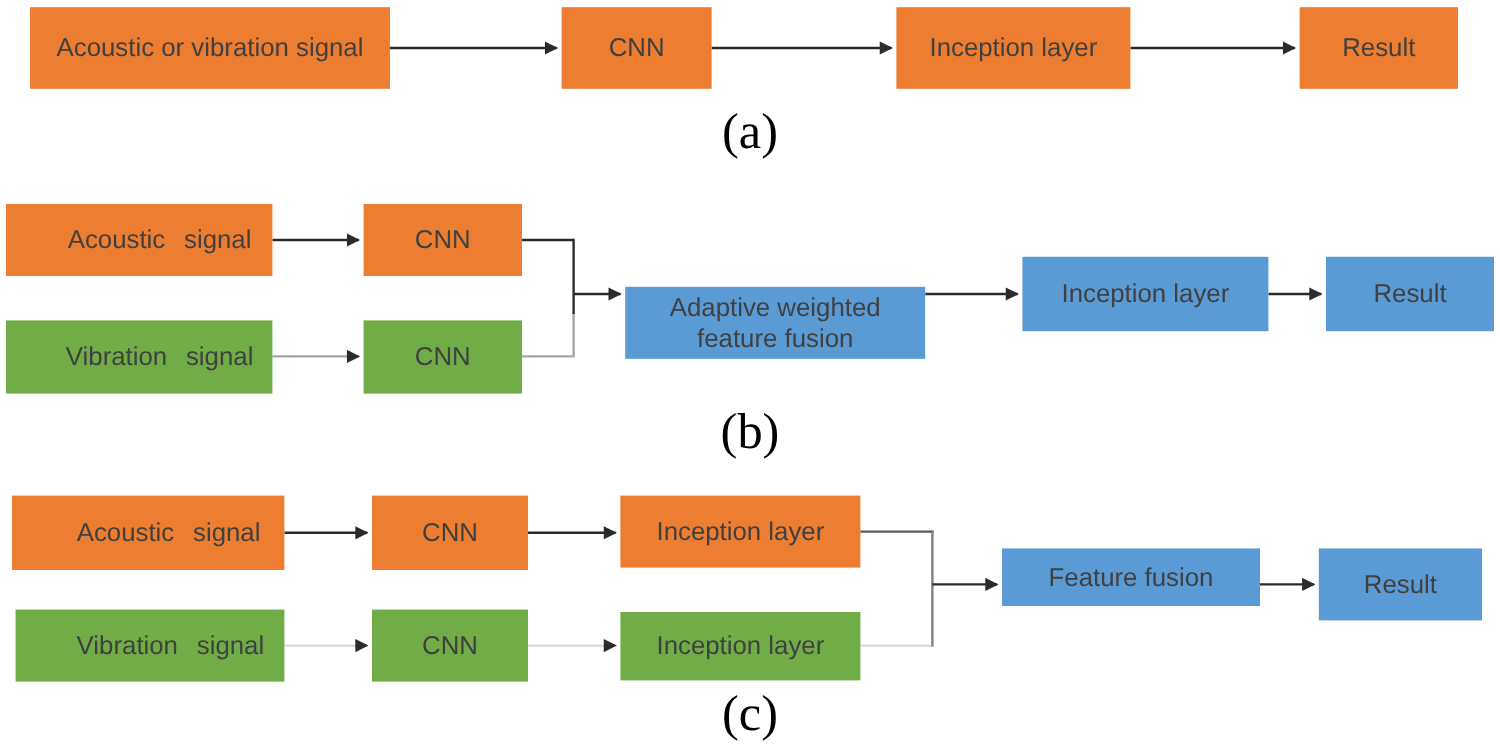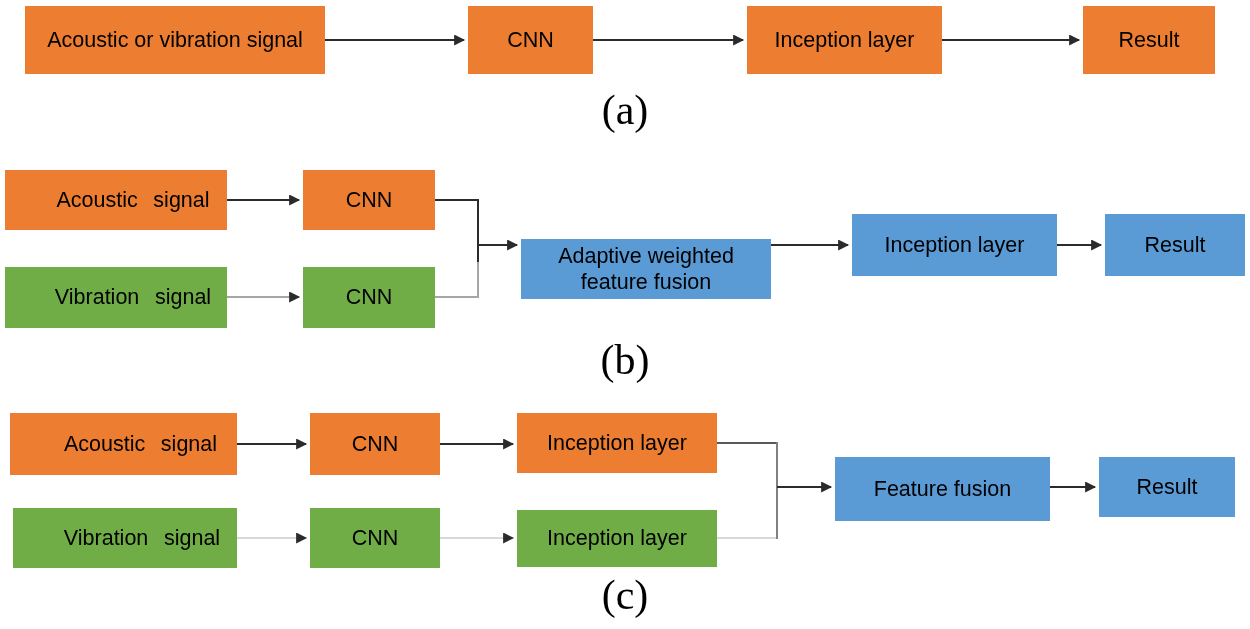--- a/index.html
+++ b/index.html
@@ -3,21 +3,21 @@
 <meta charset="utf-8">
 <style>
   html,body { margin:0; padding:0; background:#ffffff; }
   .canvas {
     position:relative; width:1250px; height:629px; background:#ffffff;
     font-family:"Liberation Sans", sans-serif; overflow:hidden;
   }
   .wires { position:absolute; left:0; top:0; width:1250px; height:629px; }
   .box {
     position:absolute; display:flex; align-items:center; justify-content:center;
-    color:#000000; font-size:21.5px; line-height:1.22; text-align:center;
+    color:#404040; font-size:21.5px; line-height:1.22; text-align:center;
     padding:0 6px; box-sizing:border-box;
   }
   .wide-gap { word-spacing:0.45em;padding-left:40px; }
   .caption {
     position:absolute; left:0; width:100%; text-align:center;
     font-family:"Liberation Serif", serif; font-size:42px; color:#000000;
   }
   .ln-dark  { stroke: var(--line-dark);  stroke-width:2; }
   .ln-dim   { stroke: var(--line-dim);   stroke-width:2; }
   .ln-mid   { stroke: var(--line-mid);   stroke-width:2; }
@@ -110,21 +110,21 @@
   </div>
   <div class="box wide-gap" style="left: 13px; top: 508px; width: 224px; height: 60px; background: rgb(112, 173, 71);">
     <span>Vibration signal</span>
   </div>
   <div class="box" style="left: 310px; top: 508px; width: 130px; height: 60px; background: rgb(112, 173, 71);">
     <span>CNN</span>
   </div>
   <div class="box" style="left: 517px; top: 510px; width: 200px; height: 57px; background: rgb(112, 173, 71);">
     <span>Inception layer</span>
   </div>
-  <div class="box" style="left: 835px; top: 457px; width: 215px; height: 64px; background: rgb(91, 155, 213);">
+  <div class="box" style="left: 835px; top: 457px; width: 215px; height: 48px; background: rgb(91, 155, 213);">
     <span>Feature fusion</span>
   </div>
   <div class="box" style="left: 1099px; top: 457px; width: 136px; height: 60px; background: rgb(91, 155, 213);">
     <span>Result</span>
   </div>
   <div class="caption" style="top:571px">(c)</div>
 
 </div>
 
 </body></html>

